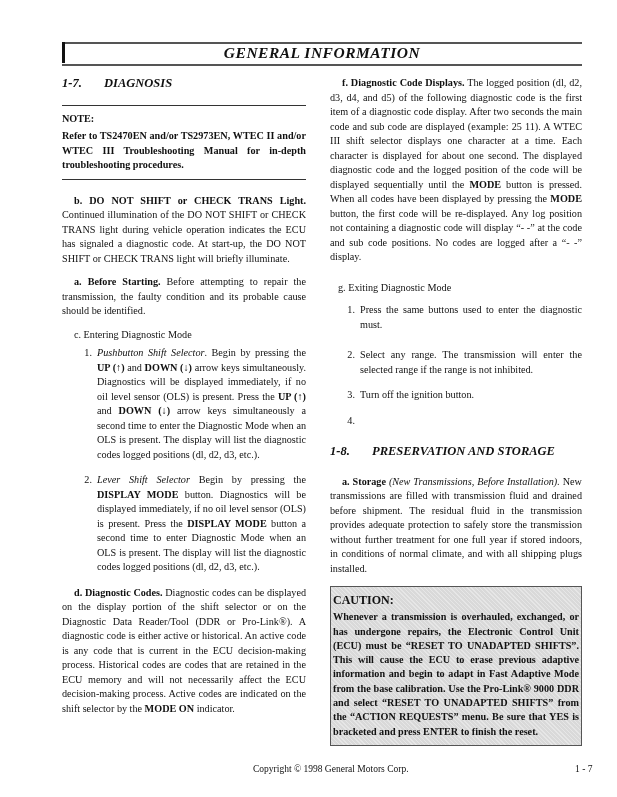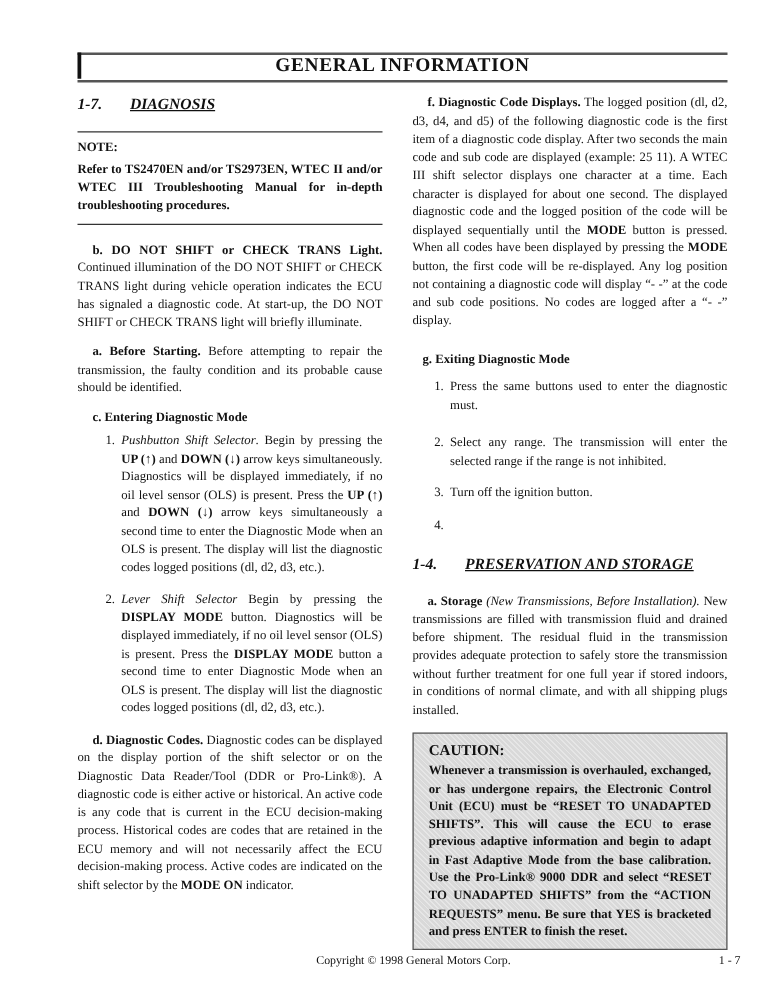--- a/index.html
+++ b/index.html
@@ -4,49 +4,49 @@
 <style>
   html, body { margin: 0; padding: 0; background: #ffffff; }
   body { width: 617px; height: 797px; position: relative; overflow: hidden;
          font-family: "Liberation Serif", "DejaVu Serif", serif; color: #111; }
   .page { position: absolute; left: 0; top: 0; width: 617px; height: 797px; }
 
   
   .hdr-top { position: absolute; left: 62px; top: 42px; width: 520px; height: 2px; background: #555; }
   .hdr-tick { position: absolute; left: 62px; top: 42px; width: 3px; height: 21px; background: #111; }
   .hdr-title { position: absolute; left: 62px; top: 44px; width: 520px; text-align: center;
-               font-weight: bold; font-size: 15.5px; letter-spacing: 0.5px; }
+               font-weight: bold; font-style: italic; font-size: 15.5px; letter-spacing: 0.5px; }
   .hdr-bot { position: absolute; left: 62px; top: 64px; width: 520px; height: 2px; background: #555; }
 
   .col { position: absolute; top: 76px; font-size: 10.2px; line-height: 14.5px; text-align: justify; }
   .col-left { left: 62px; width: 244px; }
   .col-right { left: 330px; width: 252px; }
 
-  .sec-head { font-weight: bold; font-style: italic; font-size: 12.5px; margin: 0; text-decoration: underline; }
+  .sec-head { font-weight: bold; font-style: italic; font-size: 12.5px; margin: 0; }
   .sec-head .num { display: inline-block; width: 42px; }
   .sec-head-left { margin-top: 0; margin-bottom: 14px; }
   .rule { height: 1px; background: #333; }
 
   .note-box { padding: 6px 0 6px 0; font-weight: bold; }
   .note-title { margin: 0 0 3px 0; }
   .note-body { margin: 0; }
 
   p { margin: 0; }
   .para { text-indent: 12px; margin-bottom: 9px; }
   .b { font-weight: bold; }
   .i { font-style: italic; }
-  .subhead { font-weight: bold; margin: 0 0 4px 12px; }
+  .subhead { font-weight: normal; margin: 0 0 4px 12px; }
   .list { margin: 0 0 0 0; padding: 0; list-style: none; }
   .list li { display: flex; margin-bottom: 11px; }
   .list .n { flex: 0 0 26px; text-align: right; padding-right: 5px; box-sizing: border-box; }
   .list .t { flex: 1; }
   .list-left .n { flex-basis: 35px; }
   .list-right .n { flex-basis: 30px; }
 
-  .caution { margin-top: 10px; border: 1px solid #555; padding: 6px 12px;
+  .caution { margin-top: 10px; border: 1px solid #555; padding: 6px 2px;
              background: #d9d9d9;
              background-image: repeating-linear-gradient(45deg, rgba(255,255,255,0.35) 0 1px, rgba(0,0,0,0) 1px 3px);
              font-weight: bold; font-size: 10.2px; line-height: 14.3px; text-align: justify; }
   .caution-title { font-size: 12px; margin-bottom: 3px; }
 
   .footer { position: absolute; top: 764px; font-size: 9.5px; padding-left: 17px; }
   .footer-copy { left: 236px; }
   .footer-page { left: 558px; }
 </style>
 </head>
@@ -107,21 +107,21 @@
       <li style="margin-bottom:11px;">
           <span class="n">3.</span>
           <span class="t">Turn off the ignition button.</span>
         </li>
       <li style="margin-bottom:16px;">
           <span class="n">4.</span>
         </li>
     </ul>
 
     <h2 class="sec-head" style="margin-bottom:16px;">
-      <span class="num">1-4.</span><span>PRESERVATION AND STORAGE</span>
+      <span class="num">1-8.</span><span>PRESERVATION AND STORAGE</span>
     </h2>
 
     <p class="para"><span class="b">a. Storage</span><span class="i"> (New Transmissions, Before Installation).</span><span> New transmissions are filled with transmission fluid and drained before shipment. The residual fluid in the transmission provides adequate protection to safely store the transmission without further treatment for one full year if stored indoors, in conditions of normal climate, and with all shipping plugs installed.</span></p>
 
     <div class="caution">
       <div class="caution-title">CAUTION:</div>
       <div>Whenever a transmission is overhauled, exchanged, or has undergone repairs, the Electronic Control Unit (ECU) must be “RESET TO UNADAPTED SHIFTS”. This will cause the ECU to erase previous adaptive information and begin to adapt in Fast Adaptive Mode from the base calibration. Use the Pro-Link® 9000 DDR and select “RESET TO UNADAPTED SHIFTS” from the “ACTION REQUESTS” menu. Be sure that YES is bracketed and press ENTER to finish the reset.</div>
     </div>
   </div>
 

